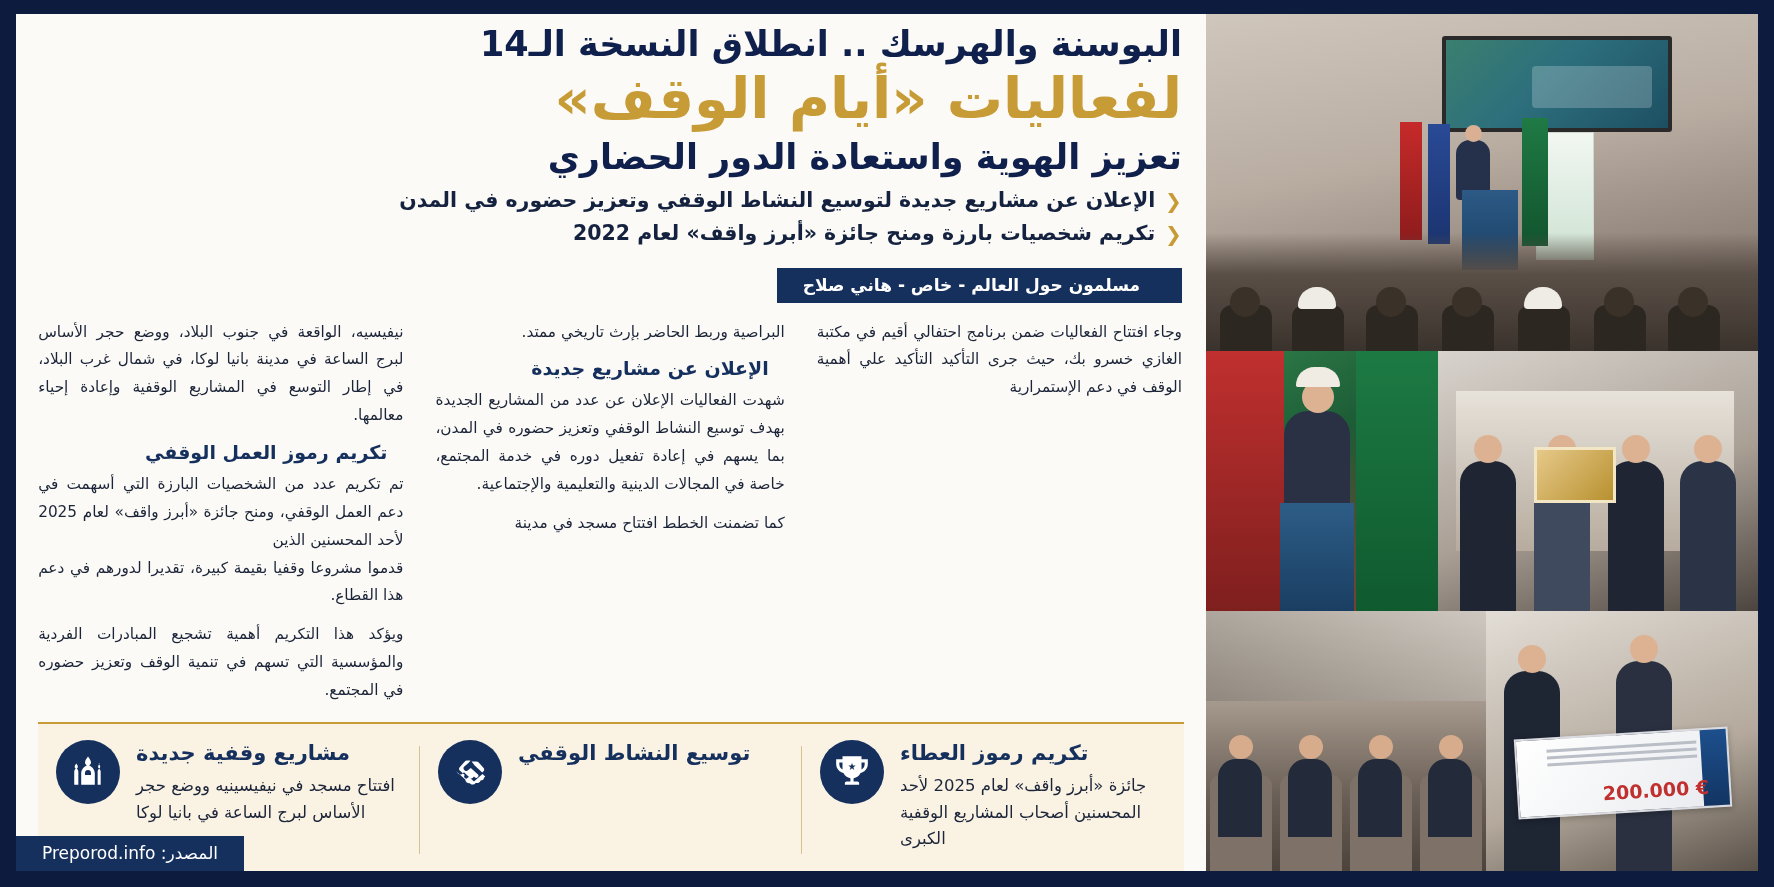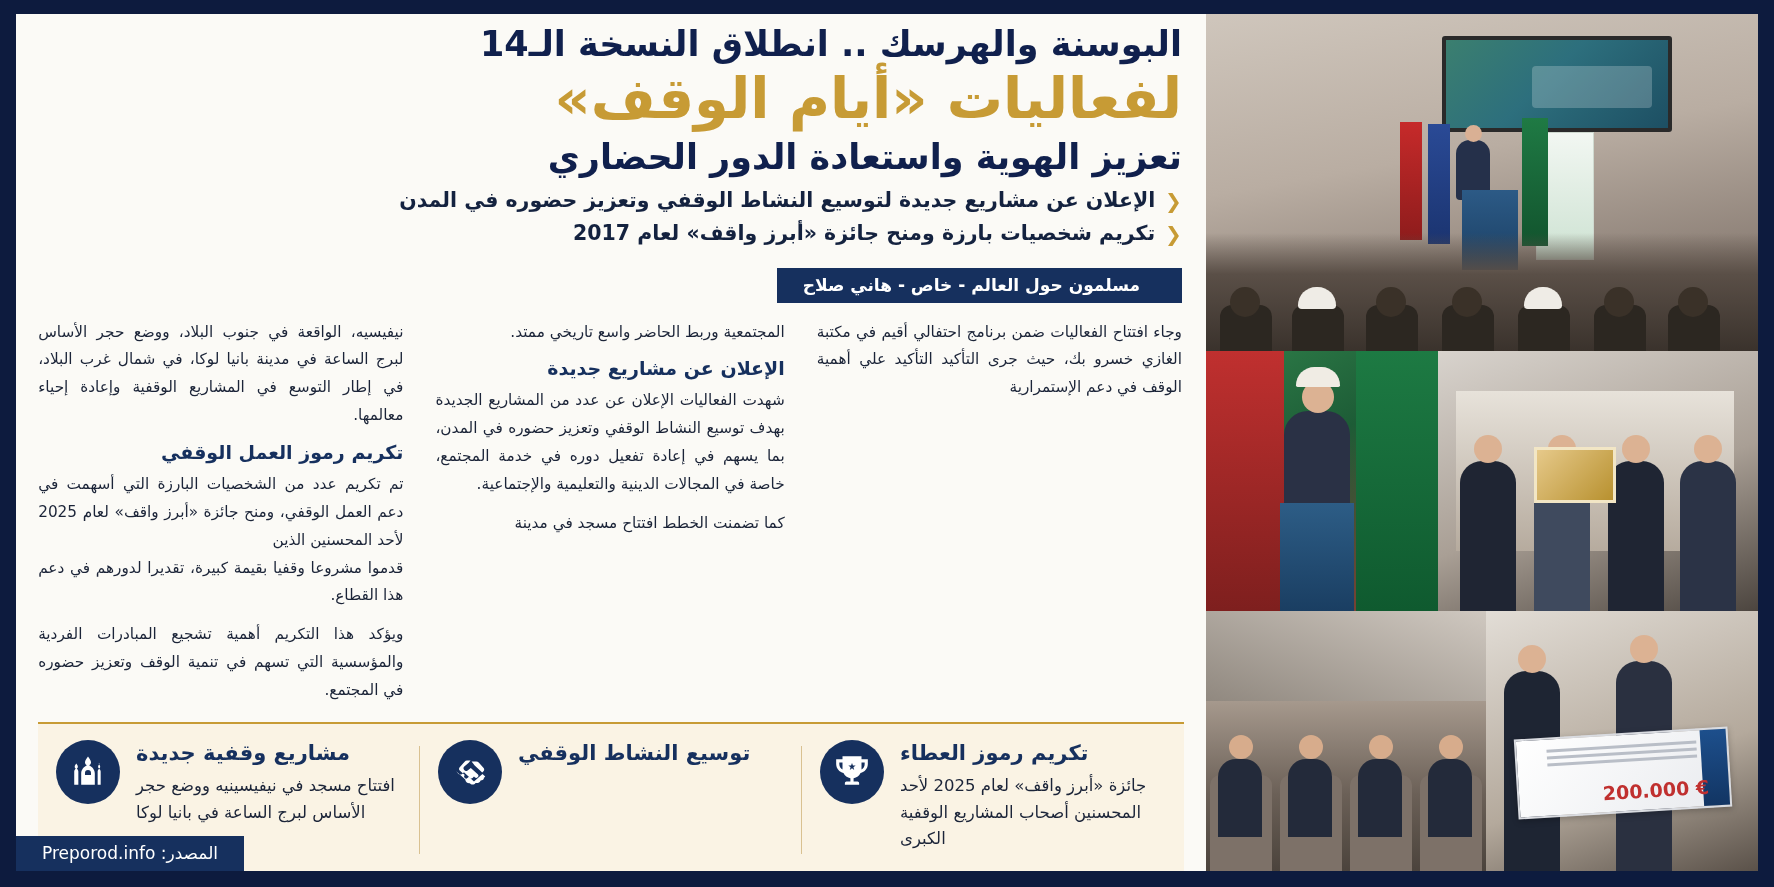--- a/index.html
+++ b/index.html
@@ -139,21 +139,21 @@
     font-size: 15.3px;
     line-height: 1.82;
     color: #1b2438;
     margin-bottom: 11px;
   }
   .col p.indent { text-indent: 16px; }
   .col h3 {
     font-size: 19px;
     font-weight: 900;
     color: #16305e;
-    margin: 2px 0 8px 0;
+    margin: 2px 16px 8px 0;
     text-align: center;
   }
 
   
   .panel-wrap {
     margin: 6px 22px 0 22px;
     border-top: 2px solid #c79b35;
     background: #faf3e4;
     flex: 1 1 auto;
     display: flex;
@@ -361,36 +361,36 @@
         <div class="subhead">تعزيز الهوية واستعادة الدور الحضاري</div>
       </div>
 
       <div class="bullets">
         <div class="bullet-row">
           <span class="bullet-chev">❯</span>
           <span class="bullet-text">الإعلان عن مشاريع جديدة لتوسيع النشاط الوقفي وتعزيز حضوره في المدن</span>
         </div>
         <div class="bullet-row">
           <span class="bullet-chev">❯</span>
-          <span class="bullet-text">تكريم شخصيات بارزة ومنح جائزة «أبرز واقف» لعام 2017</span>
+          <span class="bullet-text">تكريم شخصيات بارزة ومنح جائزة «أبرز واقف» لعام 2022</span>
         </div>
       </div>
 
       <div class="byline-wrap">
         <div class="byline-bar">مسلمون حول العالم - خاص - هاني صلاح</div>
       </div>
 
       <div class="article">
 
         <div class="col">
           <p>وجاء افتتاح الفعاليات ضمن برنامج احتفالي أقيم في مكتبة الغازي خسرو بك، حيث جرى التأكيد التأكيد علي أهمية الوقف في دعم الإستمرارية</p>
         </div>
 
         <div class="col">
-          <p>المجتمعية وربط الحاضر واسع تاريخي ممتد.</p>
+          <p>البراصية وربط الحاضر بإرث تاريخي ممتد.</p>
           <h3>الإعلان عن مشاريع جديدة</h3>
           <p>شهدت الفعاليات الإعلان عن عدد من المشاريع الجديدة بهدف توسيع النشاط الوقفي وتعزيز حضوره في المدن، بما يسهم في إعادة تفعيل دوره في خدمة المجتمع، خاصة في المجالات الدينية والتعليمية والإجتماعية.</p>
           <p>كما تضمنت الخطط افتتاح مسجد في مدينة</p>
         </div>
 
         <div class="col">
           <p>نيفيسيه، الواقعة في جنوب البلاد، ووضع حجر الأساس لبرج الساعة في مدينة بانيا لوكا، في شمال غرب البلاد، في إطار التوسع في المشاريع الوقفية وإعادة إحياء معالمها.</p>
           <h3>تكريم رموز العمل الوقفي</h3>
           <p>تم تكريم عدد من الشخصيات البارزة التي أسهمت في دعم العمل الوقفي، ومنح جائزة «أبرز واقف» لعام 2025 لأحد المحسنين الذين</p>
         </div>

